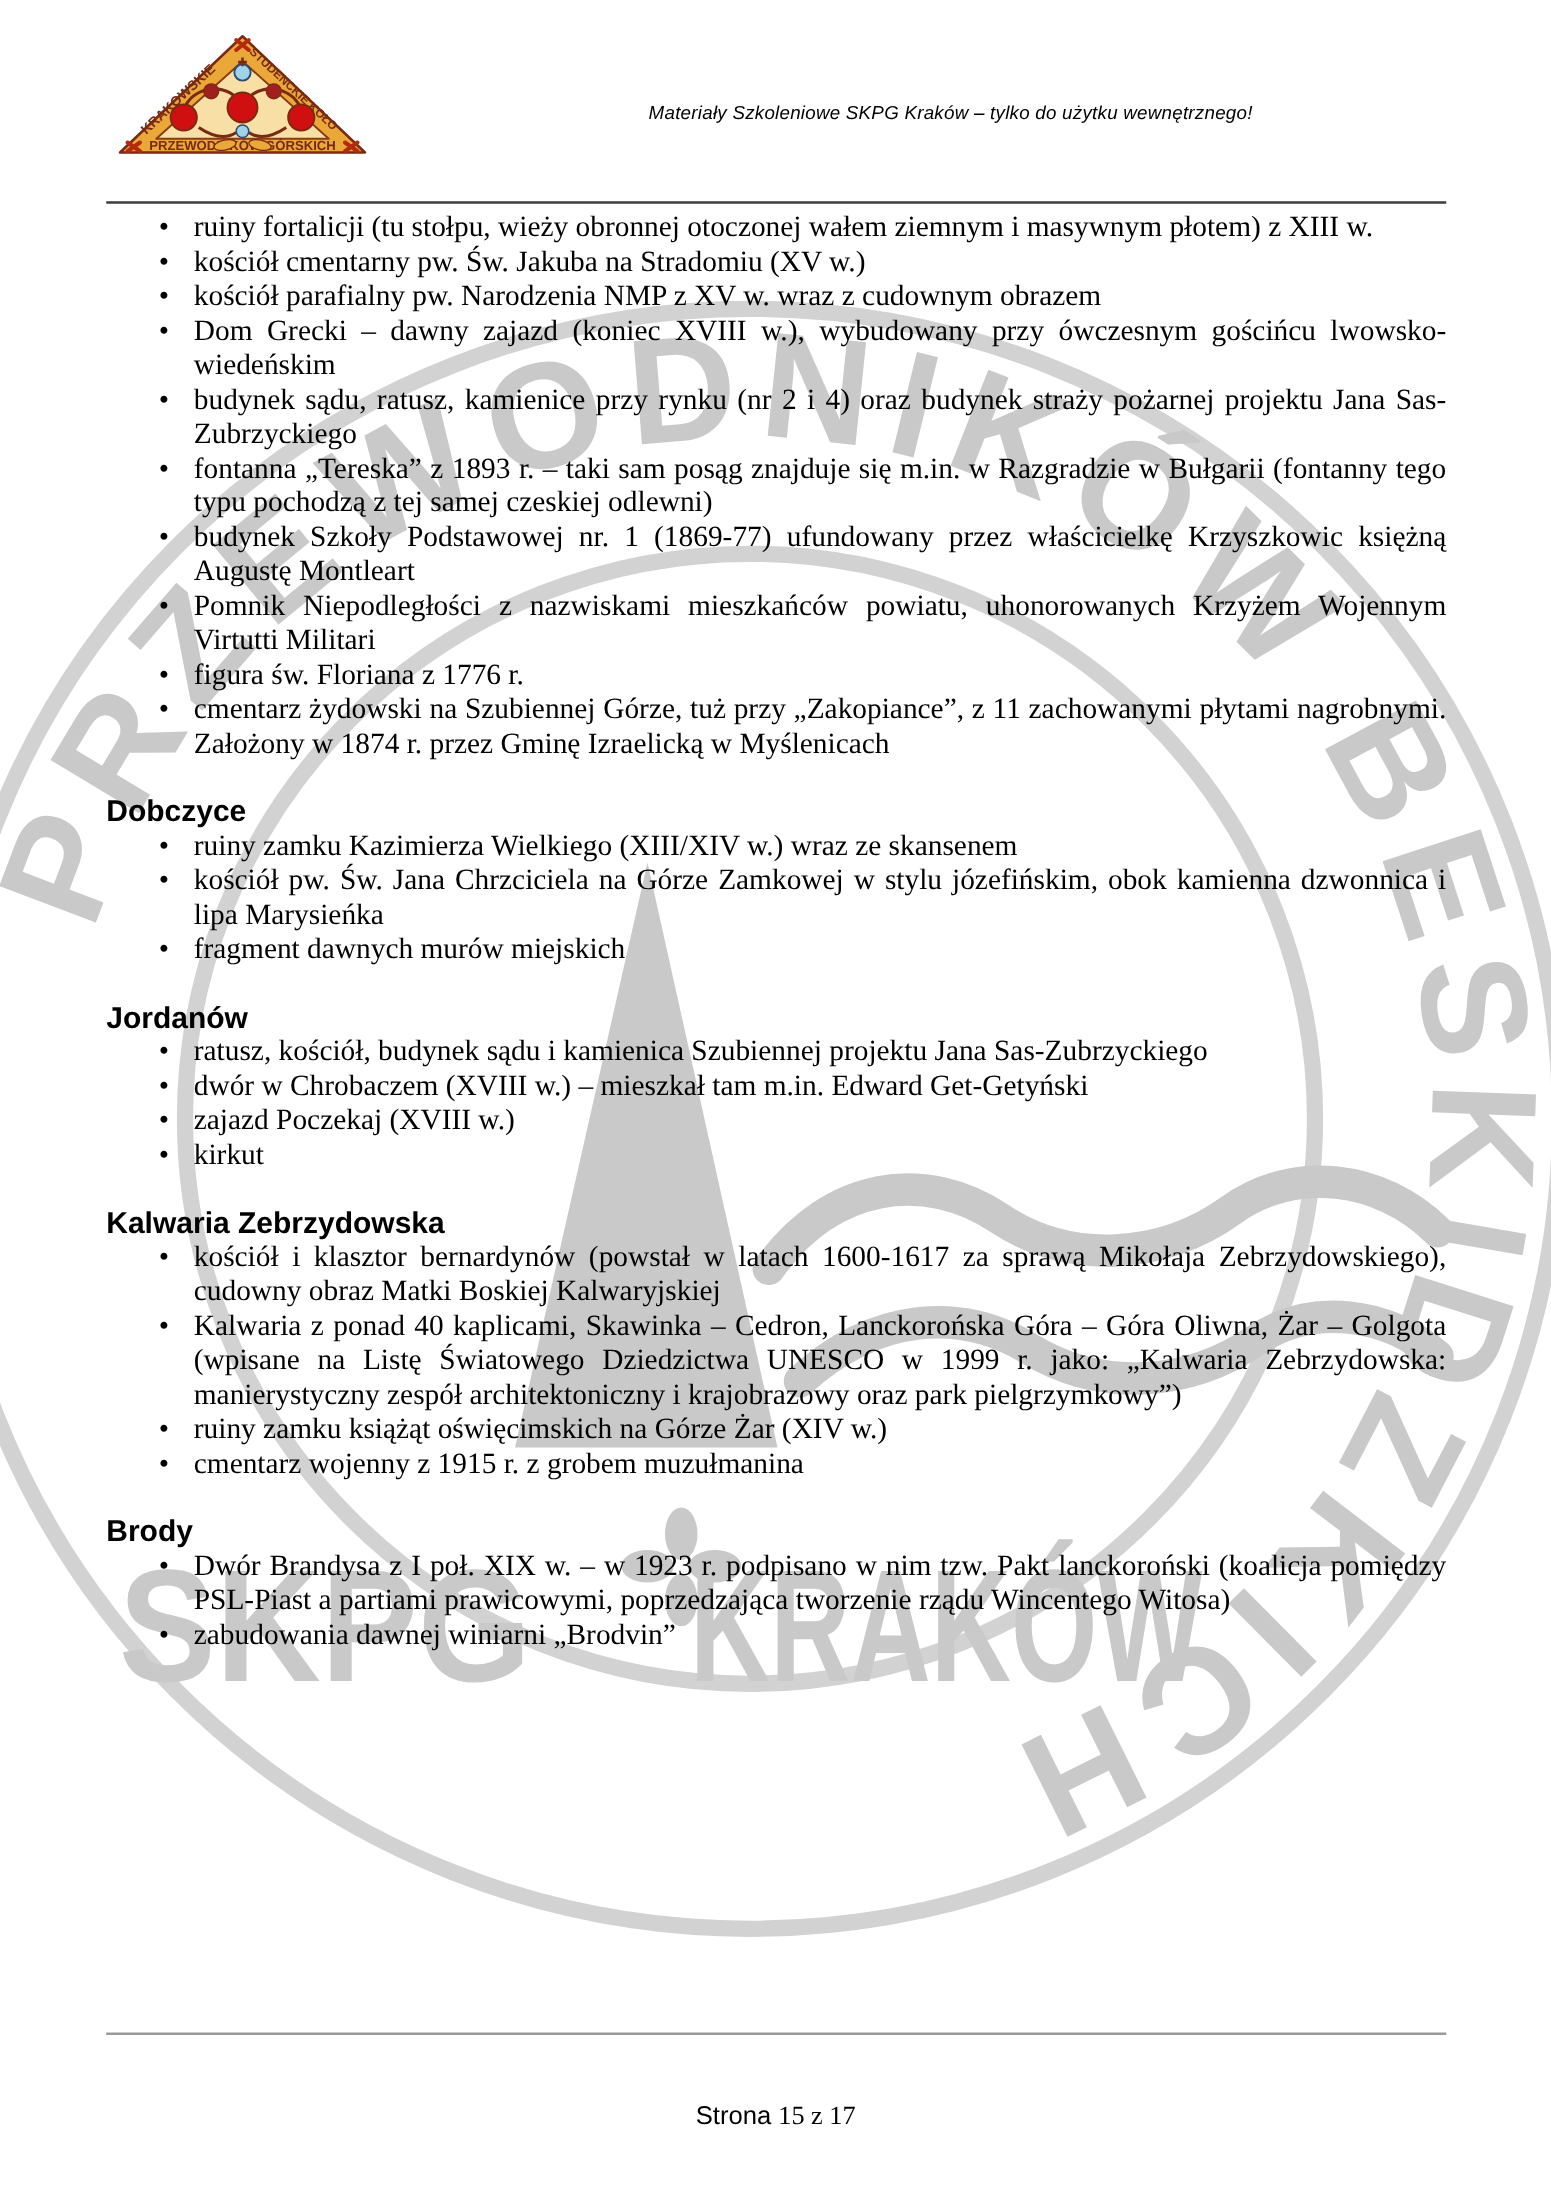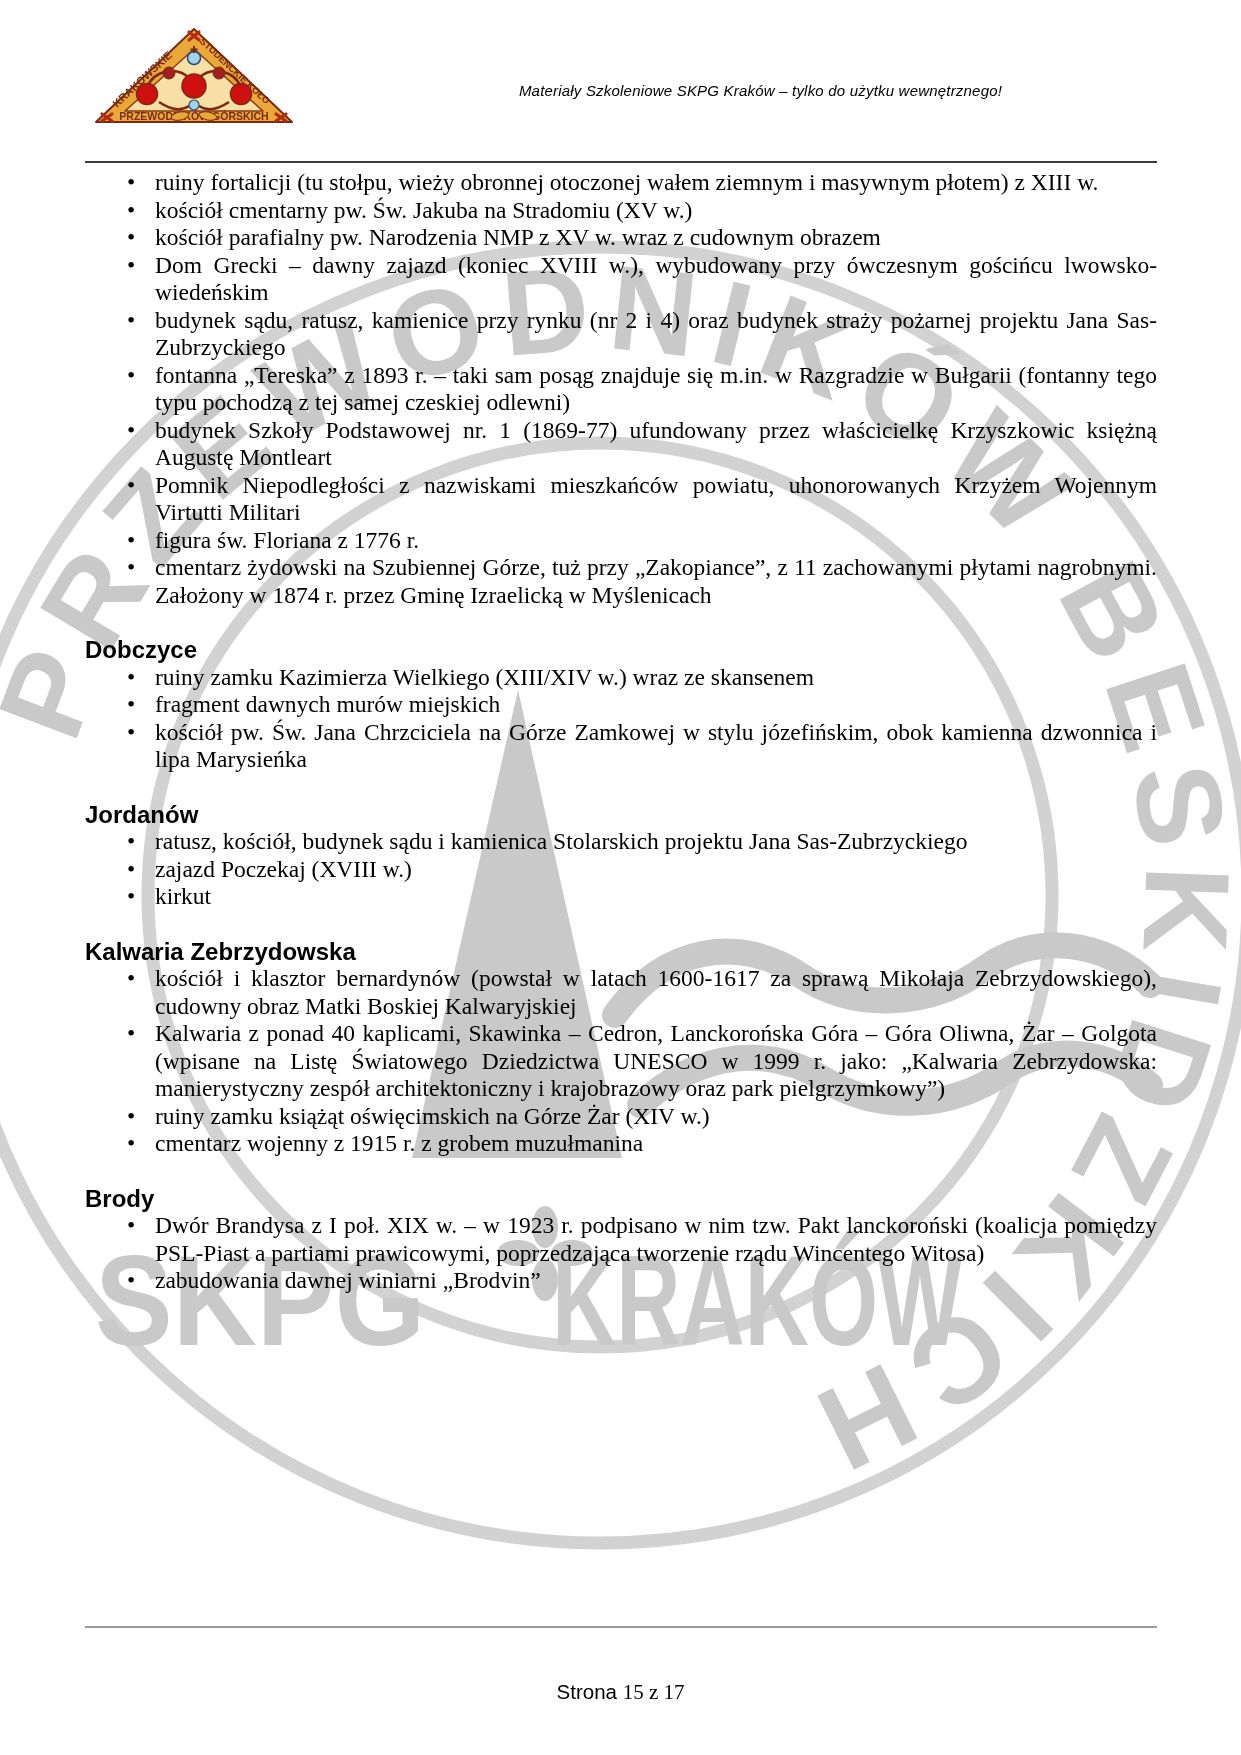--- a/index.html
+++ b/index.html
@@ -113,28 +113,29 @@
           <li>budynek Szkoły Podstawowej nr. 1 (1869-77) ufundowany przez właścicielkę Krzyszkowic księżną Augustę Montleart</li>
           <li>Pomnik Niepodległości z nazwiskami mieszkańców powiatu, uhonorowanych Krzyżem Wojennym Virtutti Militari</li>
           <li>figura św. Floriana z 1776 r.</li>
           <li>cmentarz żydowski na Szubiennej Górze, tuż przy „Zakopiance”, z 11 zachowanymi płytami nagrobnymi. Założony w 1874 r. przez Gminę Izraelicką w Myślenicach</li>
         </ul>
       </section>
       <section>
         <h2>Dobczyce</h2>
         <ul>
           <li>ruiny zamku Kazimierza Wielkiego (XIII/XIV w.) wraz ze skansenem</li>
+          <li>kościół pw. Św. Jana Chrzciciela na Górze Zamkowej w stylu józefińskim, obok kamienna dzwonnica i lipa Marysieńka</li>
           <li>fragment dawnych murów miejskich</li>
-          <li>kościół pw. Św. Jana Chrzciciela na Górze Zamkowej w stylu józefińskim, obok kamienna dzwonnica i lipa Marysieńka</li>
         </ul>
       </section>
       <section>
         <h2>Jordanów</h2>
         <ul>
-          <li>ratusz, kościół, budynek sądu i kamienica Stolarskich projektu Jana Sas-Zubrzyckiego</li>
+          <li>ratusz, kościół, budynek sądu i kamienica Szubiennej projektu Jana Sas-Zubrzyckiego</li>
+          <li>dwór w Chrobaczem (XVIII w.) – mieszkał tam m.in. Edward Get-Getyński</li>
           <li>zajazd Poczekaj (XVIII w.)</li>
           <li>kirkut</li>
         </ul>
       </section>
       <section>
         <h2>Kalwaria Zebrzydowska</h2>
         <ul>
           <li>kościół i klasztor bernardynów (powstał w latach 1600-1617 za sprawą Mikołaja Zebrzydowskiego), cudowny obraz Matki Boskiej Kalwaryjskiej</li>
           <li>Kalwaria z ponad 40 kaplicami, Skawinka – Cedron, Lanckorońska Góra – Góra Oliwna, Żar – Golgota (wpisane na Listę Światowego Dziedzictwa UNESCO w 1999 r. jako: „Kalwaria Zebrzydowska: manierystyczny zespół architektoniczny i krajobrazowy oraz park pielgrzymkowy”)</li>
           <li>ruiny zamku książąt oświęcimskich na Górze Żar (XIV w.)</li>

